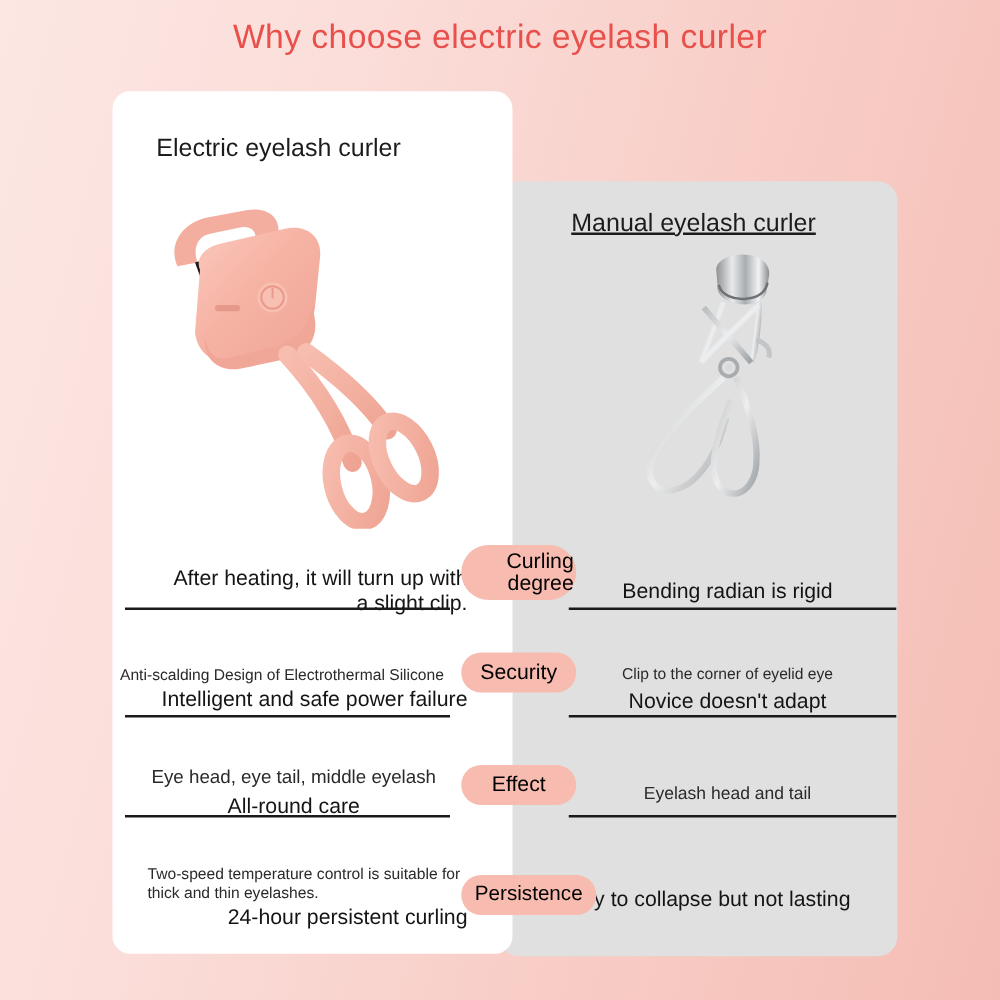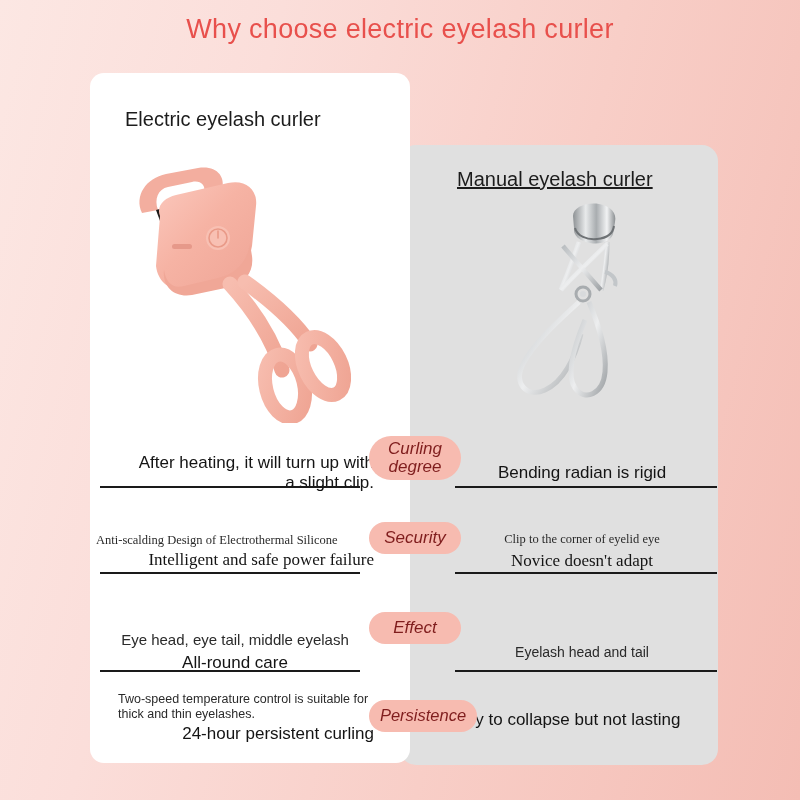--- a/index.html
+++ b/index.html
@@ -83,22 +83,22 @@
     top: 432px;
     width: 800px;
     height: 330px;
   }
   .comparison-row {
     position: absolute;
     left: 0;
     width: 800px;
   }
   .row-0 { top: 0px;   height: 78px; }
-  .row-1 { top: 78px;  height: 84px; font-family: Liberation Serif, serif; }
-  .row-2 { top: 180px; height: 80px; }
+  .row-1 { top: 78px;  height: 84px; }
+  .row-2 { top: 162px; height: 80px; }
   .row-3 { top: 242px; height: 88px; padding-left: 24px; }
 
   .cell {
     position: absolute;
     top: 0;
     height: 100%;
     display: flex;
     flex-direction: column;
     justify-content: center;
     align-items: center;
@@ -137,29 +137,28 @@
   .divider-left  { left: 100px; width: 260px; }
   .divider-right { left: 455px; width: 262px; }
 
   
   .badge {
     position: absolute;
     left: 369px;
     width: 92px;
     background: #F7BBB0;
     border-radius: 22px;
-    color: #7f1d1d;
+    color: #000000;
     font-size: 17px;
-    text-align: center;
+    text-align: right;
     line-height: 1.08;
     padding: 6px 2px;
     display: flex;
     align-items: center;
     justify-content: center;
-    font-style: italic;
   }
   #badge-0 { top: 436px; height: 44px; }
   #badge-1 { top: 522px; height: 32px; }
   #badge-2 { top: 612px; height: 32px; }
   #badge-3 { top: 700px; height: 32px; width: 108px; left: 369px; font-size: 16.5px; }
 </style>
 </head>
 <body>
 
 <div id="manual-panel"></div>

